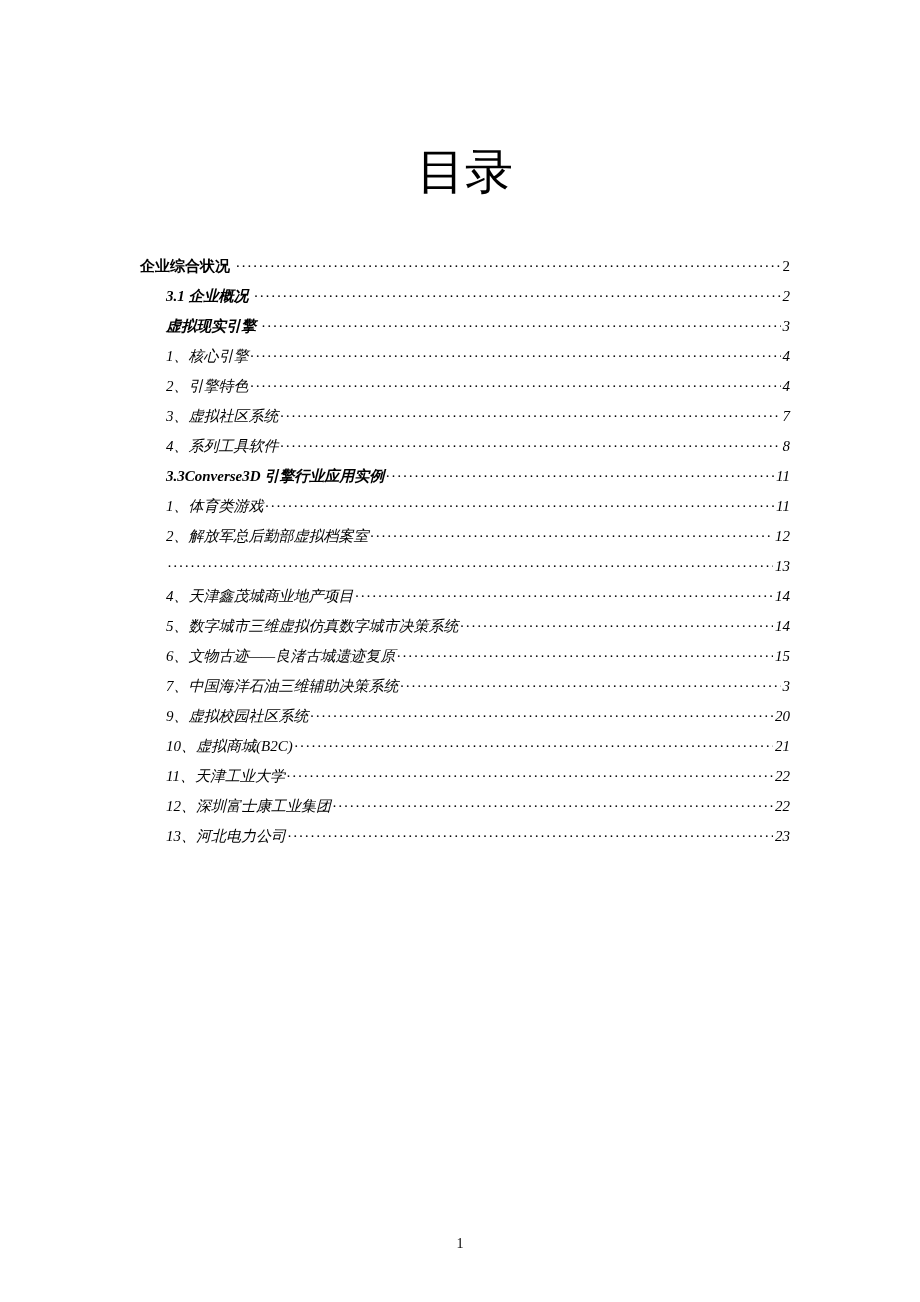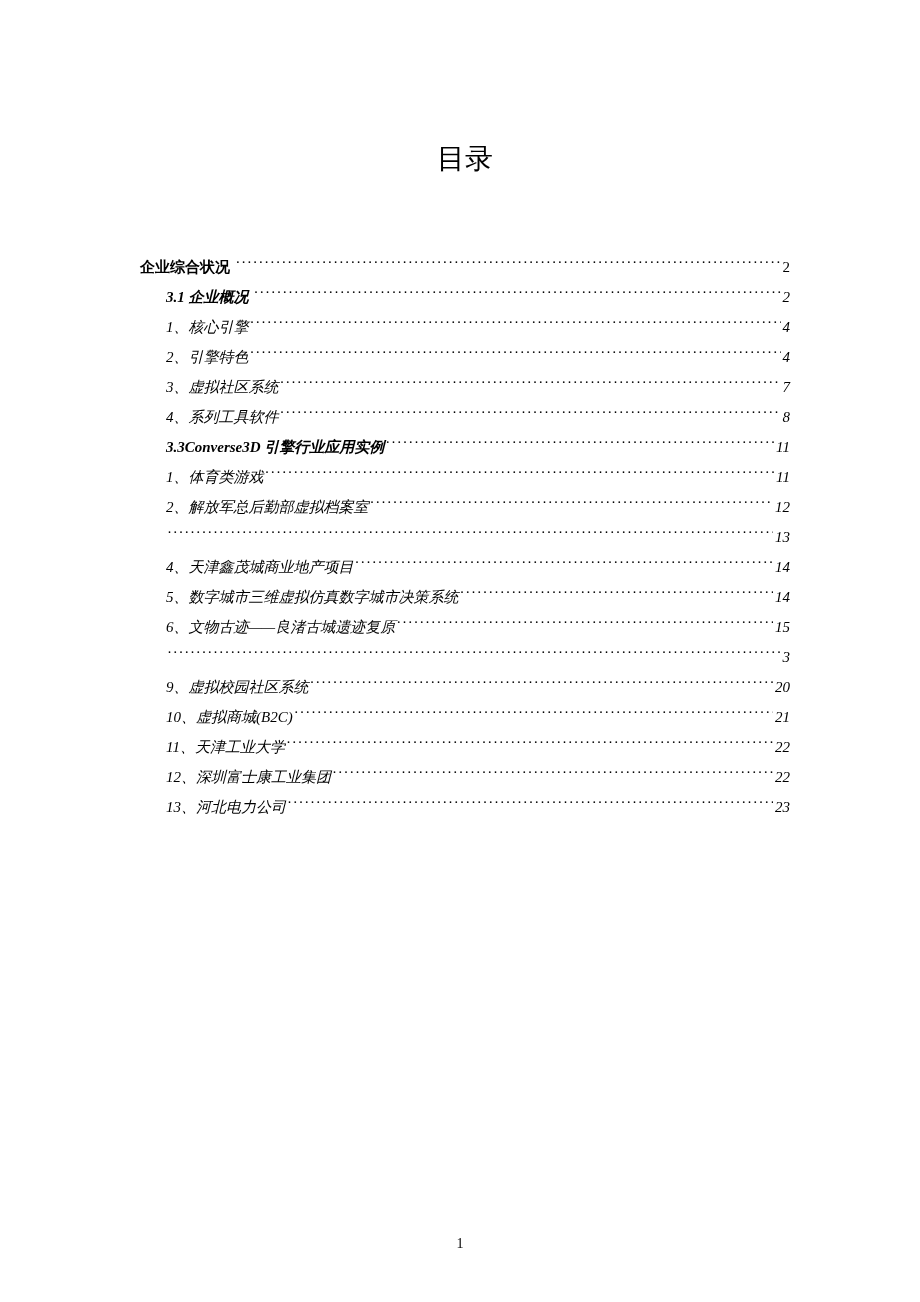--- a/index.html
+++ b/index.html
@@ -13,32 +13,32 @@
       background: #ffffff;
       font-family: "SimSun", "宋体", serif;
       color: #000000;
       position: relative;
     }
     .page {
       padding: 140px 130px 0 140px;
     }
     .title {
       text-align: center;
-      font-size: 28px;
+      font-size: 48px;
       font-weight: normal;
-      margin-bottom: 77px;
+      margin-bottom: 50px;
       font-family: "SimSun", "宋体", serif;
     }
     .toc {
       font-size: 15px;
       line-height: 1.6;
     }
     .toc-entry {
       display: flex;
-      align-items: flex-start;
+      align-items: center;
       margin-bottom: 6px;
       white-space: nowrap;
     }
     .toc-entry.level-0 {
       padding-left: 0;
       font-weight: bold;
     }
     .toc-entry.level-1 {
       padding-left: 26px;
       font-style: italic;
@@ -93,20 +93,25 @@
       <div class="toc-entry level-0 bold">
         <span class="entry-label has-space">企业综合状况</span>
         <span class="leader"></span>
         <span class="entry-page">2</span>
       </div>
       <div class="toc-entry level-1 bold">
         <span class="entry-label has-space">3.1 企业概况</span>
         <span class="leader"></span>
         <span class="entry-page">2</span>
       </div>
+      <div class="toc-entry level-1 bold">
+        <span class="entry-label has-space">虚拟现实引擎</span>
+        <span class="leader"></span>
+        <span class="entry-page">3</span>
+      </div>
       <div class="toc-entry level-1">
         <span class="entry-label">1、核心引擎</span>
         <span class="leader"></span>
         <span class="entry-page">4</span>
       </div>
       <div class="toc-entry level-1">
         <span class="entry-label">2、引擎特色</span>
         <span class="leader"></span>
         <span class="entry-page">4</span>
       </div>
@@ -148,20 +153,21 @@
         <span class="entry-label">5、数字城市三维虚拟仿真数字城市决策系统</span>
         <span class="leader"></span>
         <span class="entry-page">14</span>
       </div>
       <div class="toc-entry level-1">
         <span class="entry-label">6、文物古迹——良渚古城遗迹复原</span>
         <span class="leader"></span>
         <span class="entry-page">15</span>
       </div>
       <div class="toc-entry level-1">
+        <span class="entry-label">7、中国海洋石油三维辅助决策系统</span>
         <span class="leader"></span>
         <span class="entry-page">3</span>
       </div>
       <div class="toc-entry level-1">
         <span class="entry-label">9、虚拟校园社区系统</span>
         <span class="leader"></span>
         <span class="entry-page">20</span>
       </div>
       <div class="toc-entry level-1">
         <span class="entry-label">10、虚拟商城(B2C)</span>

